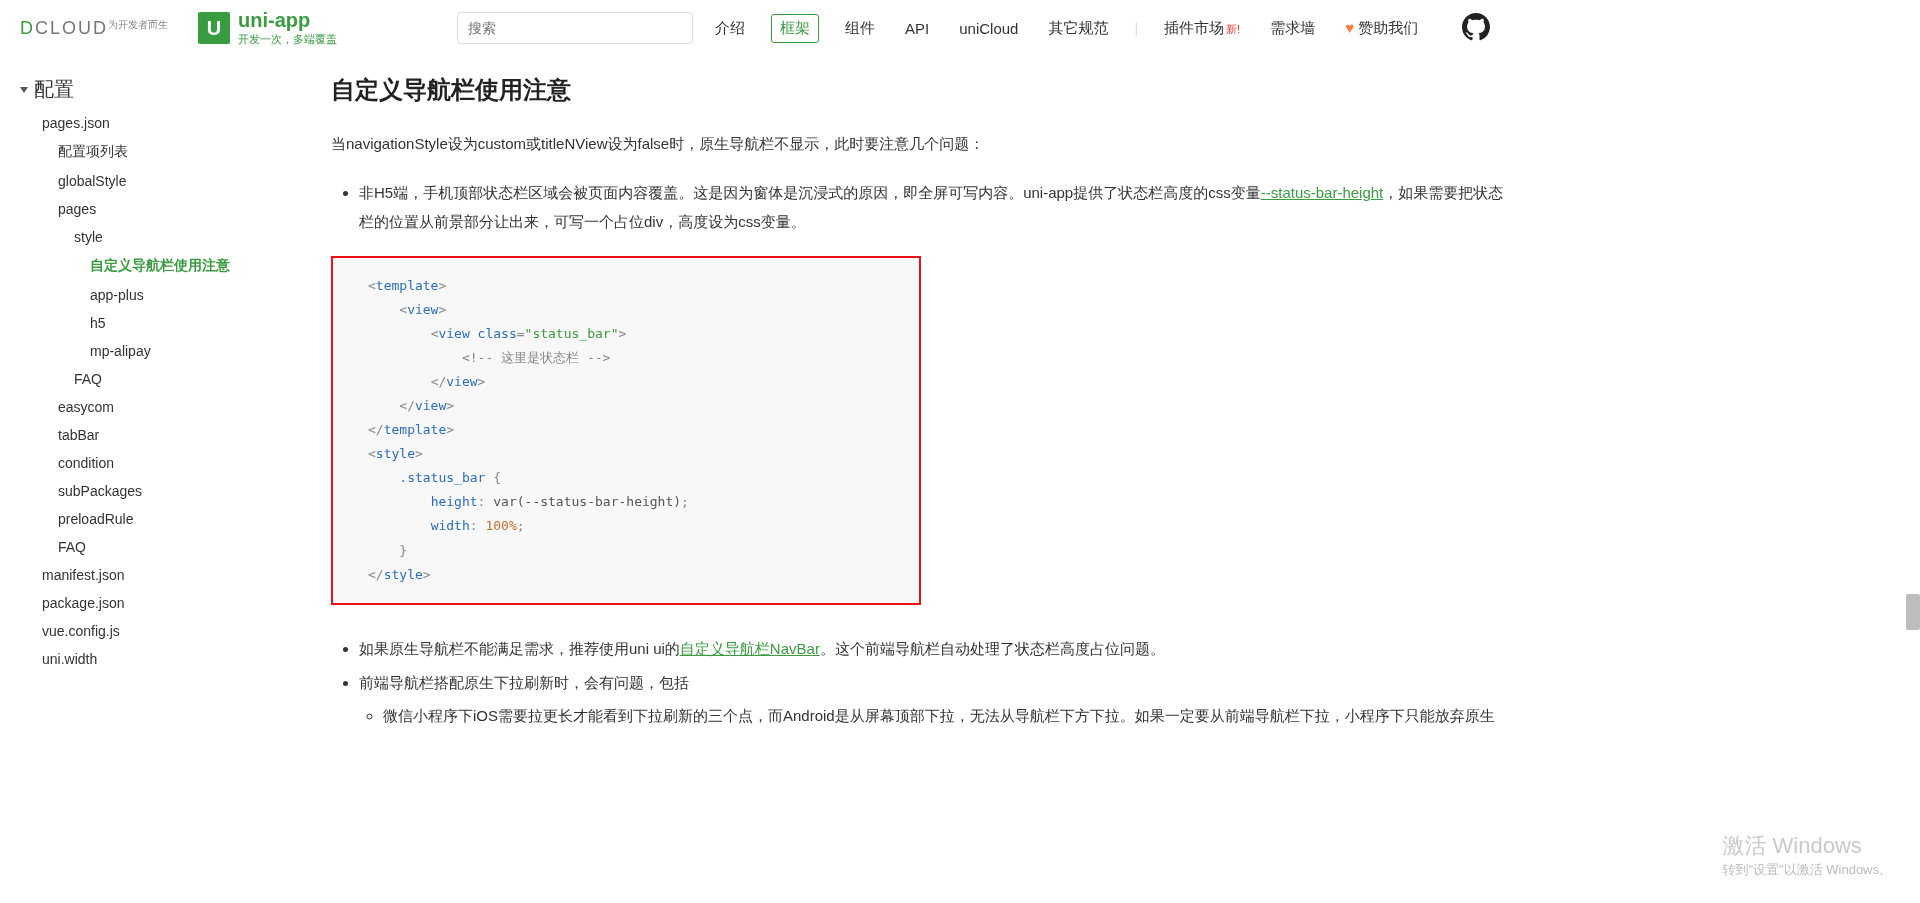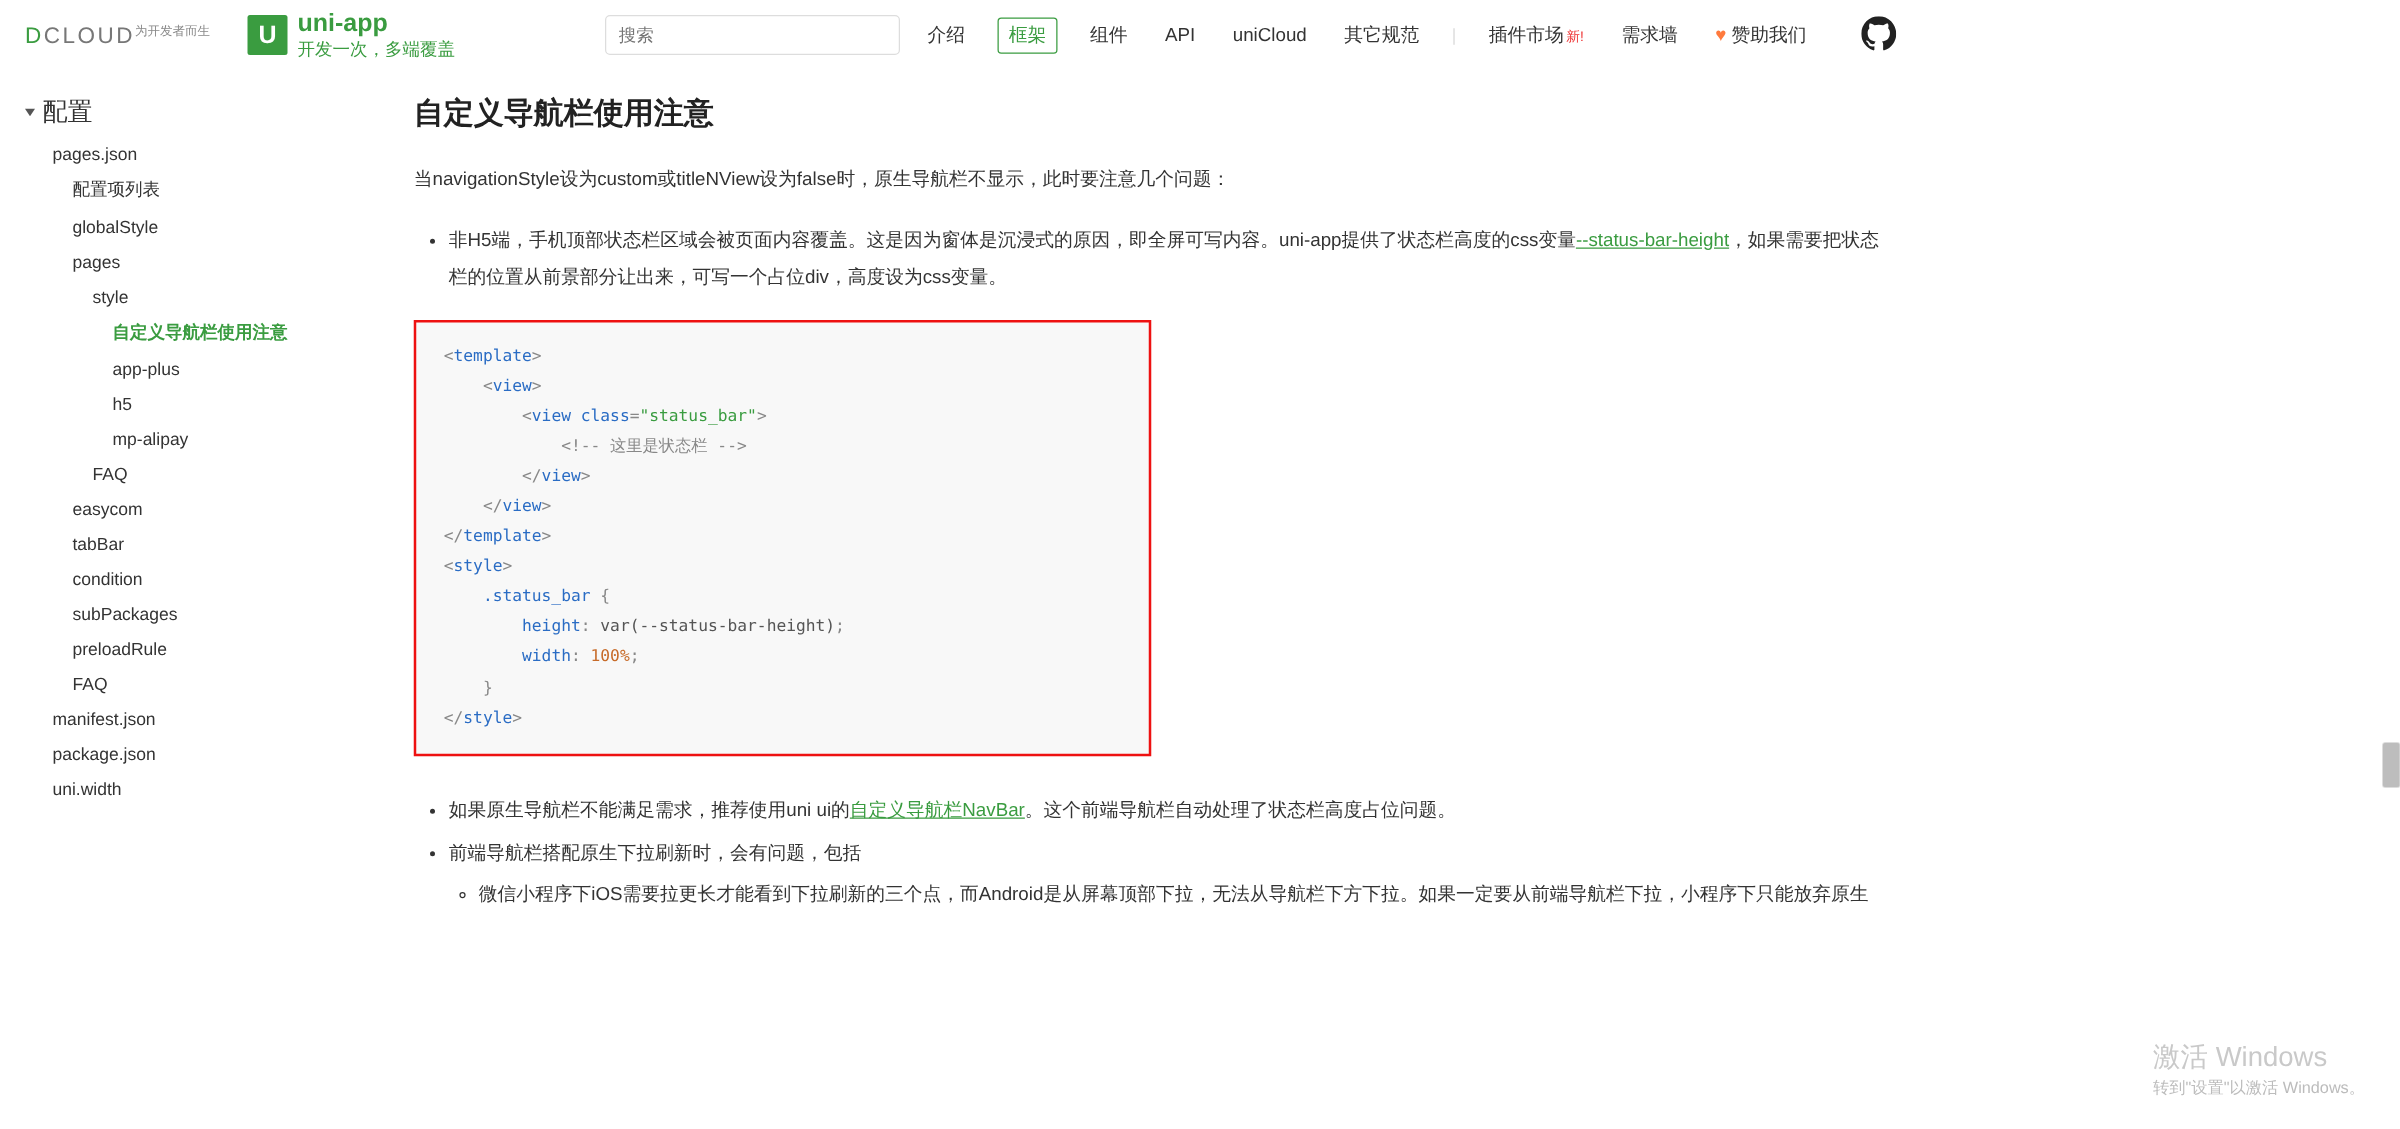--- a/index.html
+++ b/index.html
@@ -5,21 +5,21 @@
   * { box-sizing: border-box; margin: 0; padding: 0; }
   body { font-family: -apple-system, BlinkMacSystemFont, "Segoe UI", "Microsoft YaHei", sans-serif; font-size: 14px; color: #333; background: #fff; width: 1550px; }
   .header { display: flex; align-items: center; height: 56px; padding: 0 20px; border-bottom: 0px solid #eee; }
   .logo-dcloud { display: flex; flex-direction: row; align-items: flex-start; margin-right: 30px; }
   .logo-dcloud .brand { font-family: Arial, sans-serif; font-size: 18px; letter-spacing: 2px; color: #777; font-weight: 300; }
   .logo-dcloud .brand .accent { color: #3a9c40; }
   .logo-dcloud .tagline { font-size: 10px; color: #888; }
   .logo-uniapp { display: flex; align-items: center; margin-right: 30px; }
   .uni-badge { width: 32px; height: 32px; background: #3a9c40; color: #fff; display: flex; align-items: center; justify-content: center; font-weight: bold; font-size: 20px; border-radius: 2px; margin-right: 8px; }
   .uni-text .title { color: #3a9c40; font-size: 20px; font-weight: 600; }
-  .uni-text .sub { color: #3a9c40; font-size: 14px; }
+  .uni-text .sub { color: #3a9c40; font-size: 11px; }
   .search-box { width: 236px; margin-left: 90px; }
   .search-box input { width: 100%; height: 32px; border: 1px solid #ddd; border-radius: 4px; padding: 0 10px; font-size: 14px; outline: none; }
   .nav { display: flex; align-items: center; margin-left: 18px; gap: 22px; }
   .nav a { color: #333; text-decoration: none; font-size: 15px; padding: 6px 4px; cursor: pointer; }
   .nav a.active { color: #3a9c40; border: 1px solid #3a9c40; border-radius: 3px; padding: 4px 8px; }
   .nav-sep { color: #ddd; }
   .nav .new-tag { color: #e33; font-size: 11px; margin-left: 2px; }
   .sponsor { color: #ff7a3d; font-weight: 400; font-size: 15px; text-align: right; }
   .sponsor-heart { color: #ff7a3d; }
   .gh-icon { width: 28px; height: 28px; margin-left: 18px; }
@@ -37,21 +37,21 @@
 
   .content { flex: 1; padding: 18px 20px 20px 36px; max-width: 1240px; }
   h2.section-title { font-size: 24px; font-weight: 600; color: #222; margin-bottom: 24px; }
   p.lead { font-size: 15px; color: #333; line-height: 1.8; margin-bottom: 22px; }
   ul.bullets { list-style: disc; padding-left: 28px; }
   ul.bullets > li { font-size: 15px; line-height: 1.9; color: #333; margin-bottom: 6px; }
   ul.bullets ul { list-style: circle; padding-left: 24px; margin-top: 4px; }
   a.link { color: #3a9c40; text-decoration: underline; }
 
   .codeblock { border: 2px solid #e11; background: #f8f8f8; padding: 16px 22px; margin: 20px 0 30px 0; font-family: Consolas, Monaco, monospace; font-size: 13px; line-height: 1.85; width: 590px; }
-  .codeblock .line { white-space: pre; }
+  .codeblock .line { white-space: pre; margin-left: 13px; }
   .tok-tag { color: #2a6cc4; }
   .tok-punc { color: #888; }
   .tok-attr { color: #2a6cc4; }
   .tok-str { color: #3a9c40; }
   .tok-txt { color: #555; }
   .tok-com { color: #888; }
   .tok-sel { color: #2a6cc4; }
   .tok-prop { color: #2a6cc4; }
   .tok-num { color: #c76b29; }
 
@@ -116,20 +116,21 @@
       <li class="sb-item l4">mp-alipay</li>
       <li class="sb-item l3">FAQ</li>
       <li class="sb-item l2">easycom</li>
       <li class="sb-item l2">tabBar</li>
       <li class="sb-item l2">condition</li>
       <li class="sb-item l2">subPackages</li>
       <li class="sb-item l2">preloadRule</li>
       <li class="sb-item l2">FAQ</li>
       <li class="sb-item">manifest.json</li>
       <li class="sb-item">package.json</li>
+      <li class="sb-item">vue.config.js</li>
       <li class="sb-item">uni.width</li>
     </ul>
   </div>
 
   <div class="content">
     <h2 class="section-title">自定义导航栏使用注意</h2>
     <p class="lead">当navigationStyle设为custom或titleNView设为false时，原生导航栏不显示，此时要注意几个问题：</p>
     <ul class="bullets">
       <li>
         <span>非H5端，手机顶部状态栏区域会被页面内容覆盖。这是因为窗体是沉浸式的原因，即全屏可写内容。uni-app提供了状态栏高度的css变量</span><a class="link">--status-bar-height</a><span>，如果需要把状态栏的位置从前景部分让出来，可写一个占位div，高度设为css变量。</span>

